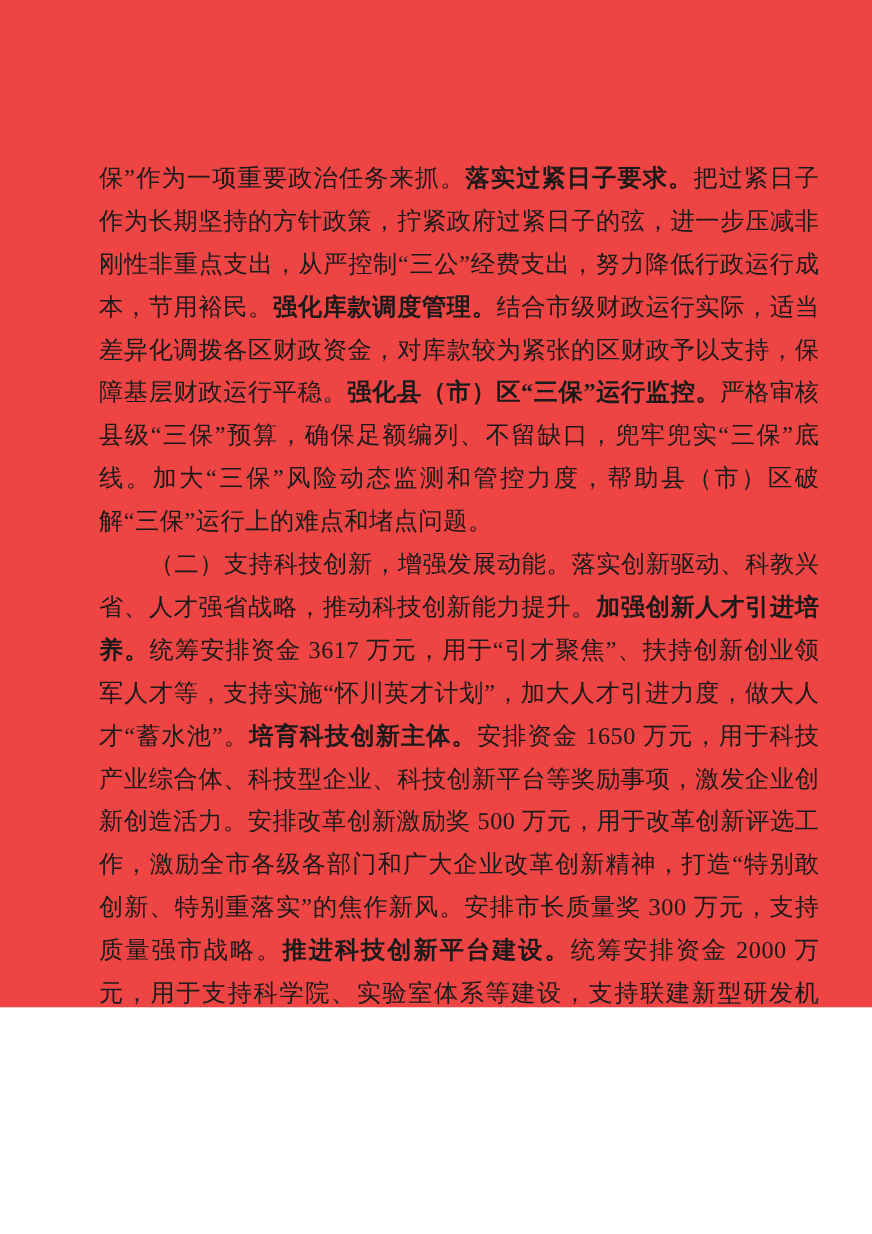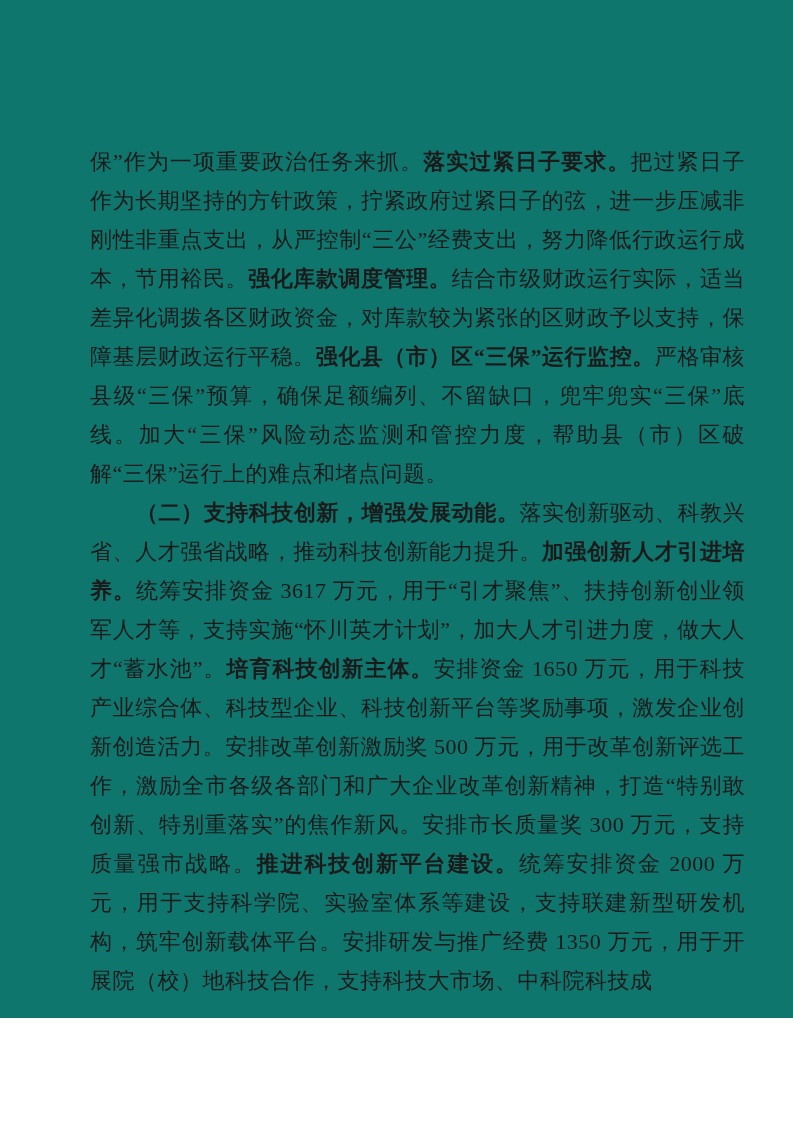--- a/index.html
+++ b/index.html
@@ -3,22 +3,22 @@
 <meta charset="utf-8">
 <style>
   html, body {
     margin: 0;
     padding: 0;
     background: #ffffff;
   }
   .page {
     position: relative;
     width: 793px;
-    height: 1018px;
-    background: #0f766e;
+    height: 916px;
+    background: #ef4444;
     font-family: "Liberation Serif", "DejaVu Serif", serif;
     color: #1a1a1a;
     overflow: hidden;
   }
   .body-text {
     position: absolute;
     left: 90px;
     top: 142px;
     width: 655px;
     font-size: 22px;
@@ -33,21 +33,21 @@
   .paragraph.indented {
     text-indent: 46px;
   }
   .run-normal {
     font-weight: 400;
   }
   .run-bold {
     font-weight: 700;
   }
   .run-kaiti {
-    font-weight: 700;
+    font-weight: 400;
   }
   .page-footer {
     position: absolute;
     left: 97px;
     top: 1025px;
     font-size: 22px;
     line-height: 30px;
     letter-spacing: 3px;
     color: #1a1a1a;
     white-space: nowrap;

